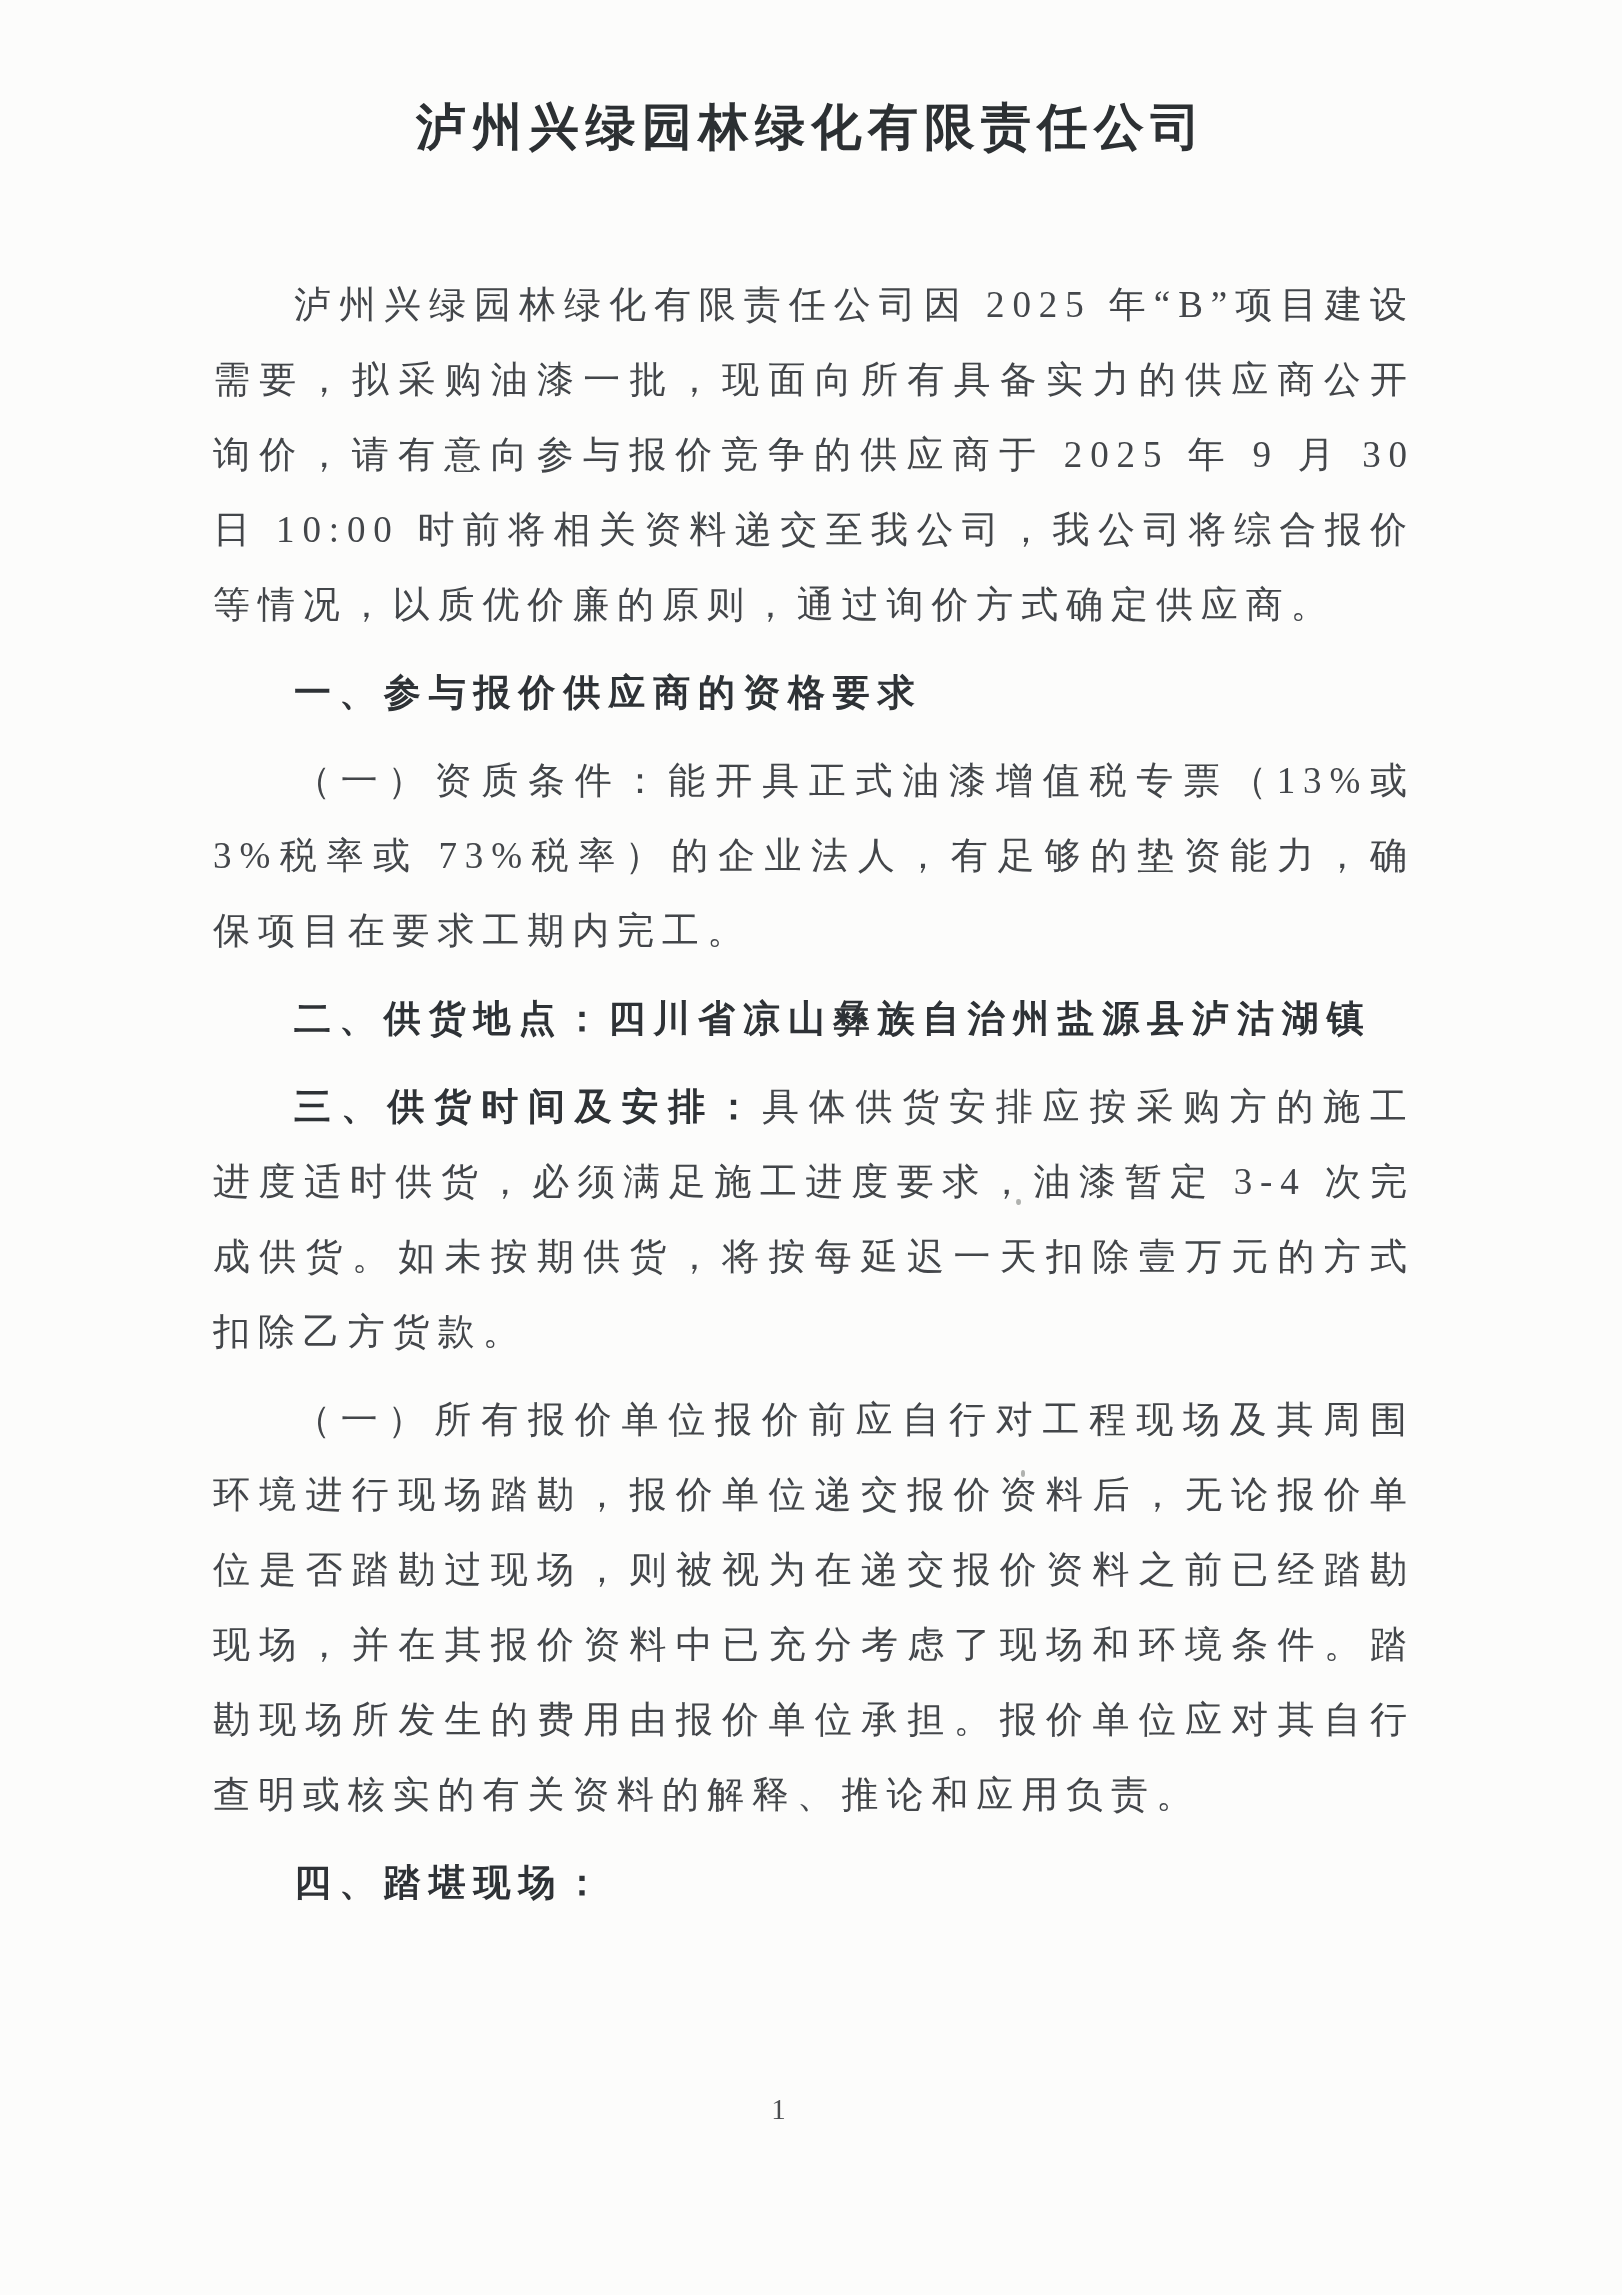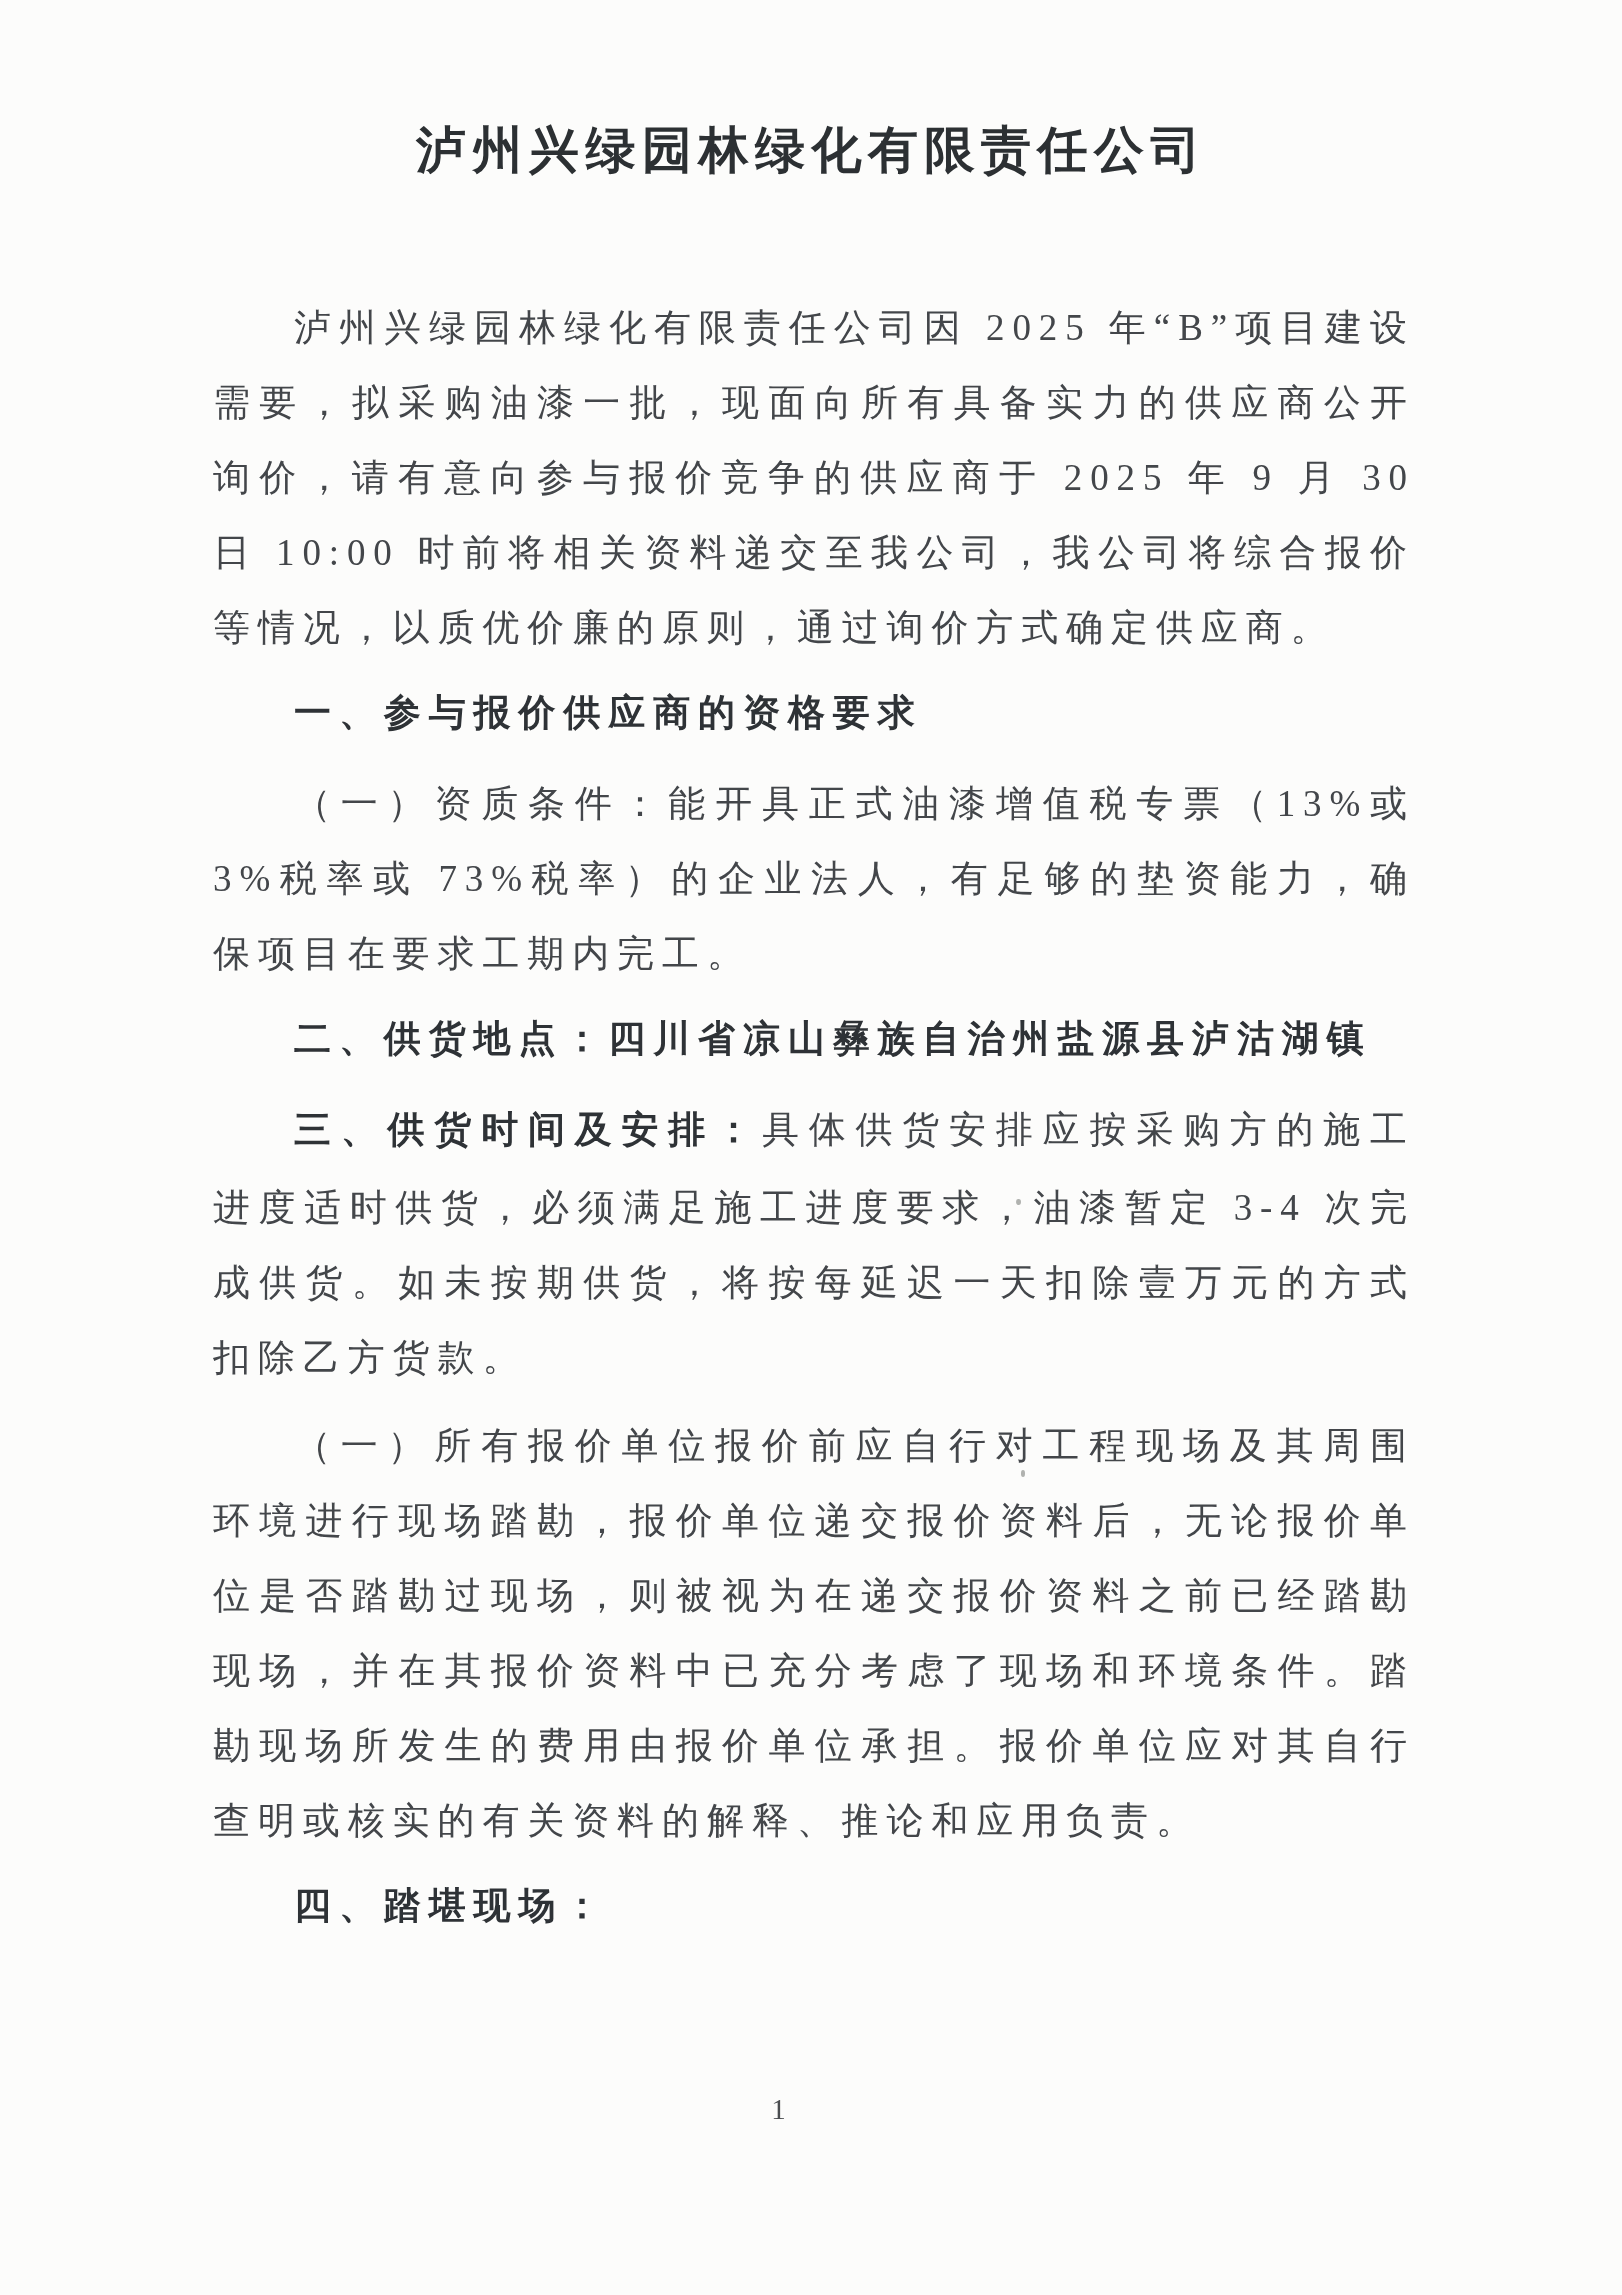--- a/index.html
+++ b/index.html
@@ -7,21 +7,21 @@
     position: relative;
     width: 1623px;
     height: 2295px;
     margin: 0 auto;
     background: #fcfcfb;
     overflow: hidden;
     font-family: "Liberation Serif", serif;
     color: #43464a;
   }
   .title-block {
-    padding-top: 108px;
+    padding-top: 85px;
     text-align: center;
     font-family: "Liberation Sans", sans-serif;
     font-weight: 700;
     font-size: 50px;
     line-height: 84px;
     letter-spacing: 6.5px;
     color: #2c3033;
   }
   .doc-body {
     margin: 98px 195px 0 200px;
@@ -30,21 +30,21 @@
     letter-spacing: 7.9px;
     text-align: justify;
     text-justify: inter-character;
   }
   .para {
     margin: 13px;
     text-indent: 81px;
   }
   .heading,
   .lead {
-    font-family: Liberation Mono, monospace;
+    font-family: Liberation Serif, serif;
     font-weight: 700;
     color: #2e3236;
   }
   .page-number {
     position: absolute;
     top: 2093px;
     left: 0;
     width: 1557px;
     text-align: center;
     font-size: 29px;

